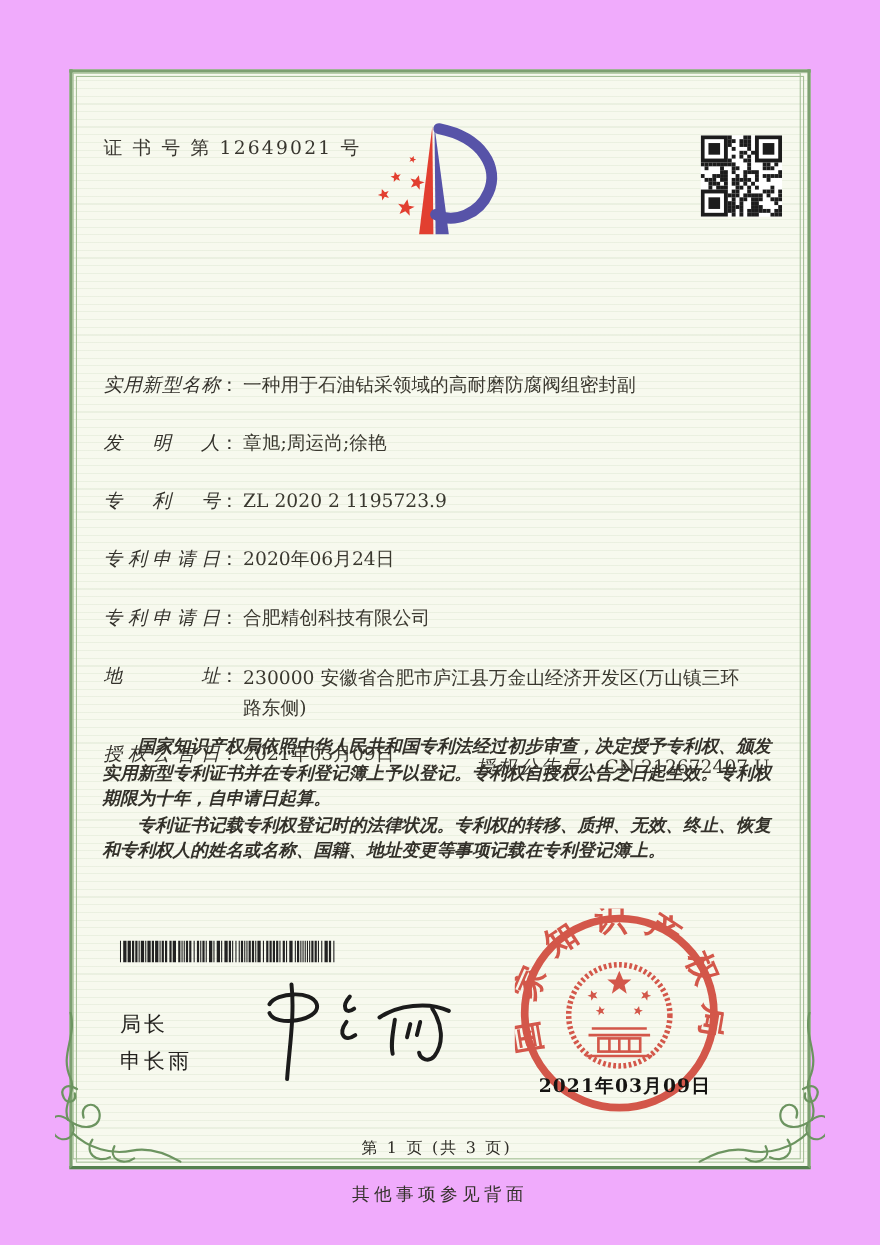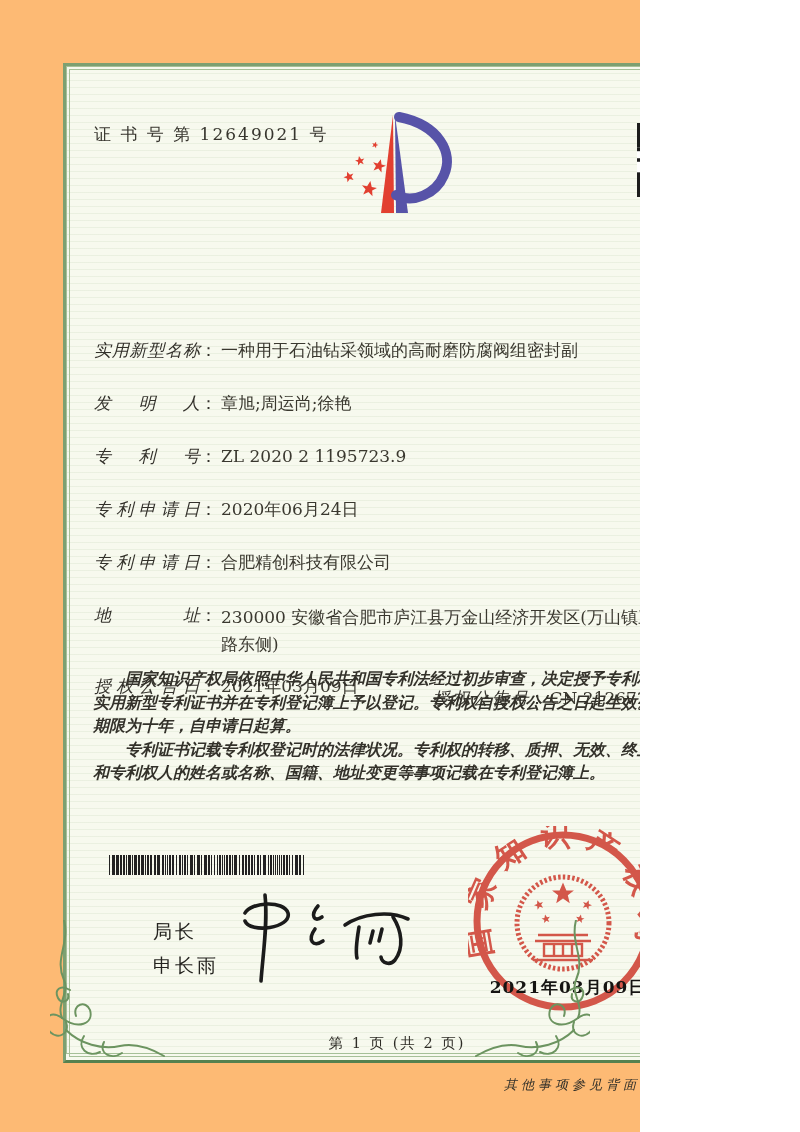--- a/index.html
+++ b/index.html
@@ -1,16 +1,16 @@
 <!DOCTYPE html>
 <html><head>
 <meta charset="utf-8">
 <style>
   html,body{margin:0;padding:0;background:#ffffff;}
-  .page{position:relative;width:640px;height:1132px;background:#fdba74;overflow:hidden;
+  .page{position:relative;width:800px;height:1132px;background:#f0abfc;overflow:hidden;
         font-family:"DejaVu Serif","Liberation Serif",serif;color:#2f2d27;}
   
   .frame{position:absolute;left:63px;top:63px;width:668px;height:994px;
          border:3px solid #7da071;border-bottom-color:#55814f;
          background:
            repeating-linear-gradient(180deg, rgba(123,160,105,0.10) 0px, rgba(123,160,105,0.10) 1px, rgba(0,0,0,0) 1px, rgba(0,0,0,0) 7px),
            #f7f9ee;}
   .frame::after{content:"";position:absolute;left:3px;top:3px;right:3px;bottom:3px;
          border:1px solid #a6c098;pointer-events:none;}
   .cert-number{position:absolute;left:31px;top:60px;font-size:17px;letter-spacing:2px;color:#37352e;}
@@ -26,29 +26,29 @@
   .f-value{color:#3a382f;}
   .addr-value{max-width:462px;line-height:27px;}
   .grant-row{display:flex;margin-bottom:0;}
   .grant2{margin-left:74px;display:flex;margin-top:12px;}
   .grant2 .f-label{width:96px;}
   .paras{position:absolute;left:30px;top:604px;width:612px;
          font-size:16px;line-height:23.5px;font-style:italic;color:#33312a;}
   .paras p{margin:0;text-indent:2em;font-weight:bold;}
   .barcode{position:absolute;left:46px;top:792px;width:200px;height:20px;}
   .signer{position:absolute;left:46px;top:851px;font-family:"DejaVu Sans","Liberation Sans",sans-serif;
-          font-size:19px;letter-spacing:3px;color:#24231f;line-height:34px;margin-left:44px;}
+          font-size:19px;letter-spacing:3px;color:#24231f;line-height:34px;}
   .sig-script{position:absolute;left:158px;top:810px;}
   .seal{position:absolute;left:405px;top:763px;opacity:0.92;}
   .seal-date{position:absolute;left:420px;top:913px;width:170px;text-align:center;
              font-size:17px;font-weight:bold;letter-spacing:1px;color:#151412;}
   .page-num{position:absolute;left:0;top:971px;width:100%;text-align:center;
             font-size:14.5px;letter-spacing:2px;color:#2e2c26;}
-  .footer-note{position:absolute;left:0;top:1076px;width:100%;text-align:right;
-               font-size:13px;letter-spacing:4px;font-style:italic;color:#33312a;}
+  .footer-note{position:absolute;left:0;top:1076px;width:100%;text-align:center;
+               font-size:16px;letter-spacing:4px;color:#33312a;}
   .vine{position:absolute;z-index:3;}
   .vine.left{left:50px;top:920px;}
   .vine.right{right:50px;top:920px;transform:scaleX(-1);}
 </style>
 </head>
 <body>
 
 <div class="page">
 
   <div class="frame"></div>
@@ -413,17 +413,17 @@
           <path d="M70,109 L120,109"></path>
           <path d="M67,115 L123,115"></path>
           <rect x="76" y="118" width="38" height="12"></rect>
           <path d="M86,118 L86,130 M95,118 L95,130 M104,118 L104,130"></path>
           <path d="M65,134 L125,134"></path>
         </g>
       </g>
     </svg>
     <div class="seal-date">2021年03月09日</div>
 
-    <div class="page-num">第 1 页 (共 2 页)</div>
+    <div class="page-num">第 1 页 (共 3 页)</div>
   </div>
 
   <div class="footer-note">其他事项参见背面</div>
 </div>
 
 </body></html>

